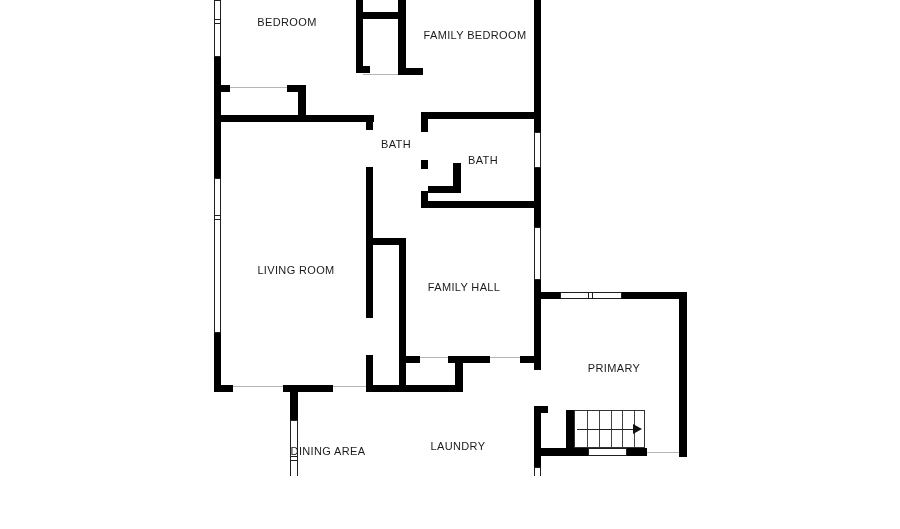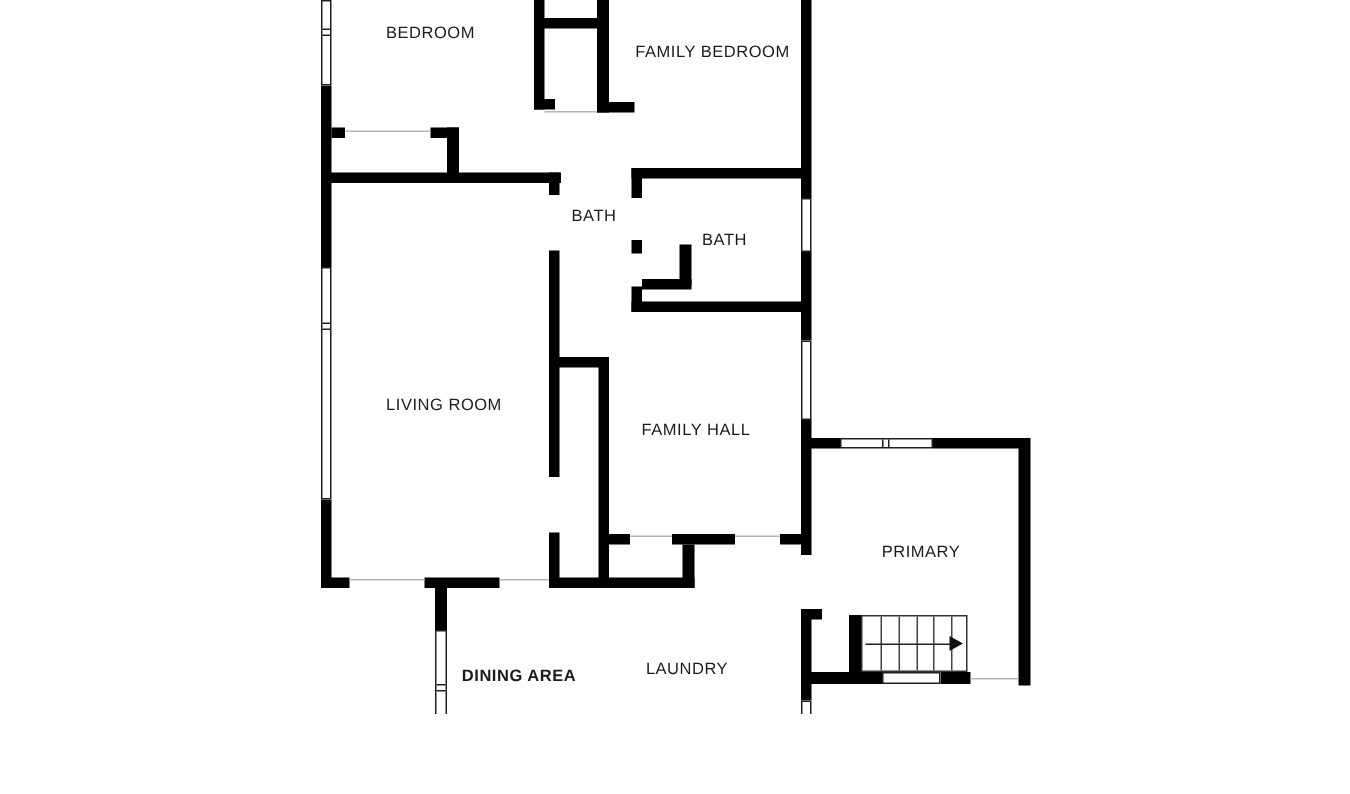--- a/index.html
+++ b/index.html
@@ -129,15 +129,15 @@
       <div class="runline" style="left: 2px; top: 18px; width: 57px;"></div>
       <div class="arrow" style="left: 58px; top: 13px;"></div>
     </div>
     <div class="room-label" style="left: 287px; top: 22px; color: rgb(27, 27, 27);">BEDROOM</div>
     <div class="room-label" style="left: 475px; top: 35px; color: rgb(27, 27, 27);">FAMILY BEDROOM</div>
     <div class="room-label" style="left: 396px; top: 144px; color: rgb(27, 27, 27);">BATH</div>
     <div class="room-label" style="left: 483px; top: 160px; color: rgb(27, 27, 27);">BATH</div>
     <div class="room-label" style="left: 296px; top: 259px; color: rgb(27, 27, 27); margin-top: 11px;">LIVING ROOM</div>
     <div class="room-label" style="left: 464px; top: 287px; color: rgb(27, 27, 27);">FAMILY HALL</div>
     <div class="room-label" style="left: 614px; top: 368px; color: rgb(27, 27, 27);">PRIMARY</div>
-    <div class="room-label" style="left: 346px; top: 451px; color: rgb(27, 27, 27); font-weight: bold;">DINING AREA</div>
+    <div class="room-label" style="left: 328px; top: 451px; color: rgb(27, 27, 27);">DINING AREA</div>
     <div class="room-label" style="left: 458px; top: 446px; color: rgb(27, 27, 27);">LAUNDRY</div>
   </div>
 
 </body></html>

